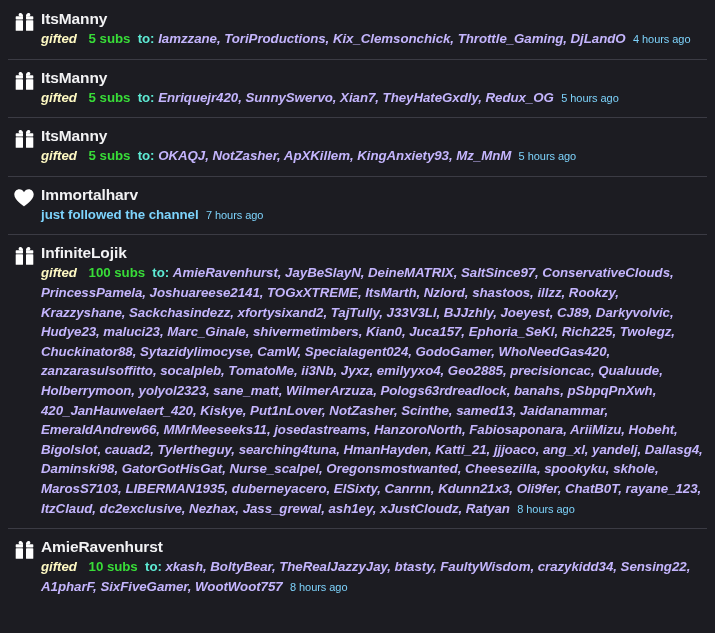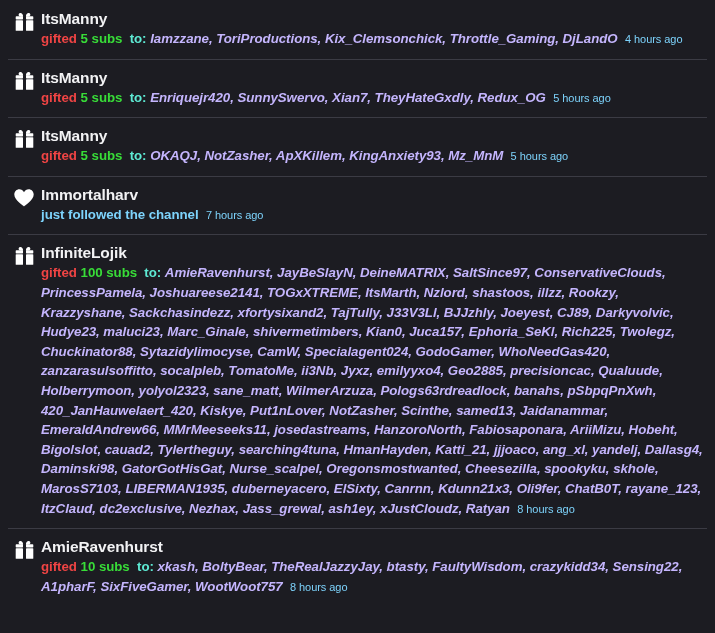--- a/index.html
+++ b/index.html
@@ -60,22 +60,22 @@
     margin-bottom: 1px;
   }
   .detail {
     font-size: 13.3px;
     font-weight: bold;
     line-height: 19.6px;
     color: #e9e9ec;
     word-wrap: break-word;
     letter-spacing: -0.05px;
   }
-  .verb { color: #ef4444; }
-  .count { color: #38dc38; }
+  .verb { color: #fef9c3; font-style: italic; }
+  .count { color: #38dc38; margin-left: 8px; }
   .to { color: #5eead4; }
   .recipients { color: #c4b5fd; font-style: italic; }
   .followtext { color: #7dd3fc; }
   .timestamp {
     color: #7dd3fc;
     font-weight: normal;
     font-size: 11px;
   }
   .sp { white-space: pre; }
 </style>

